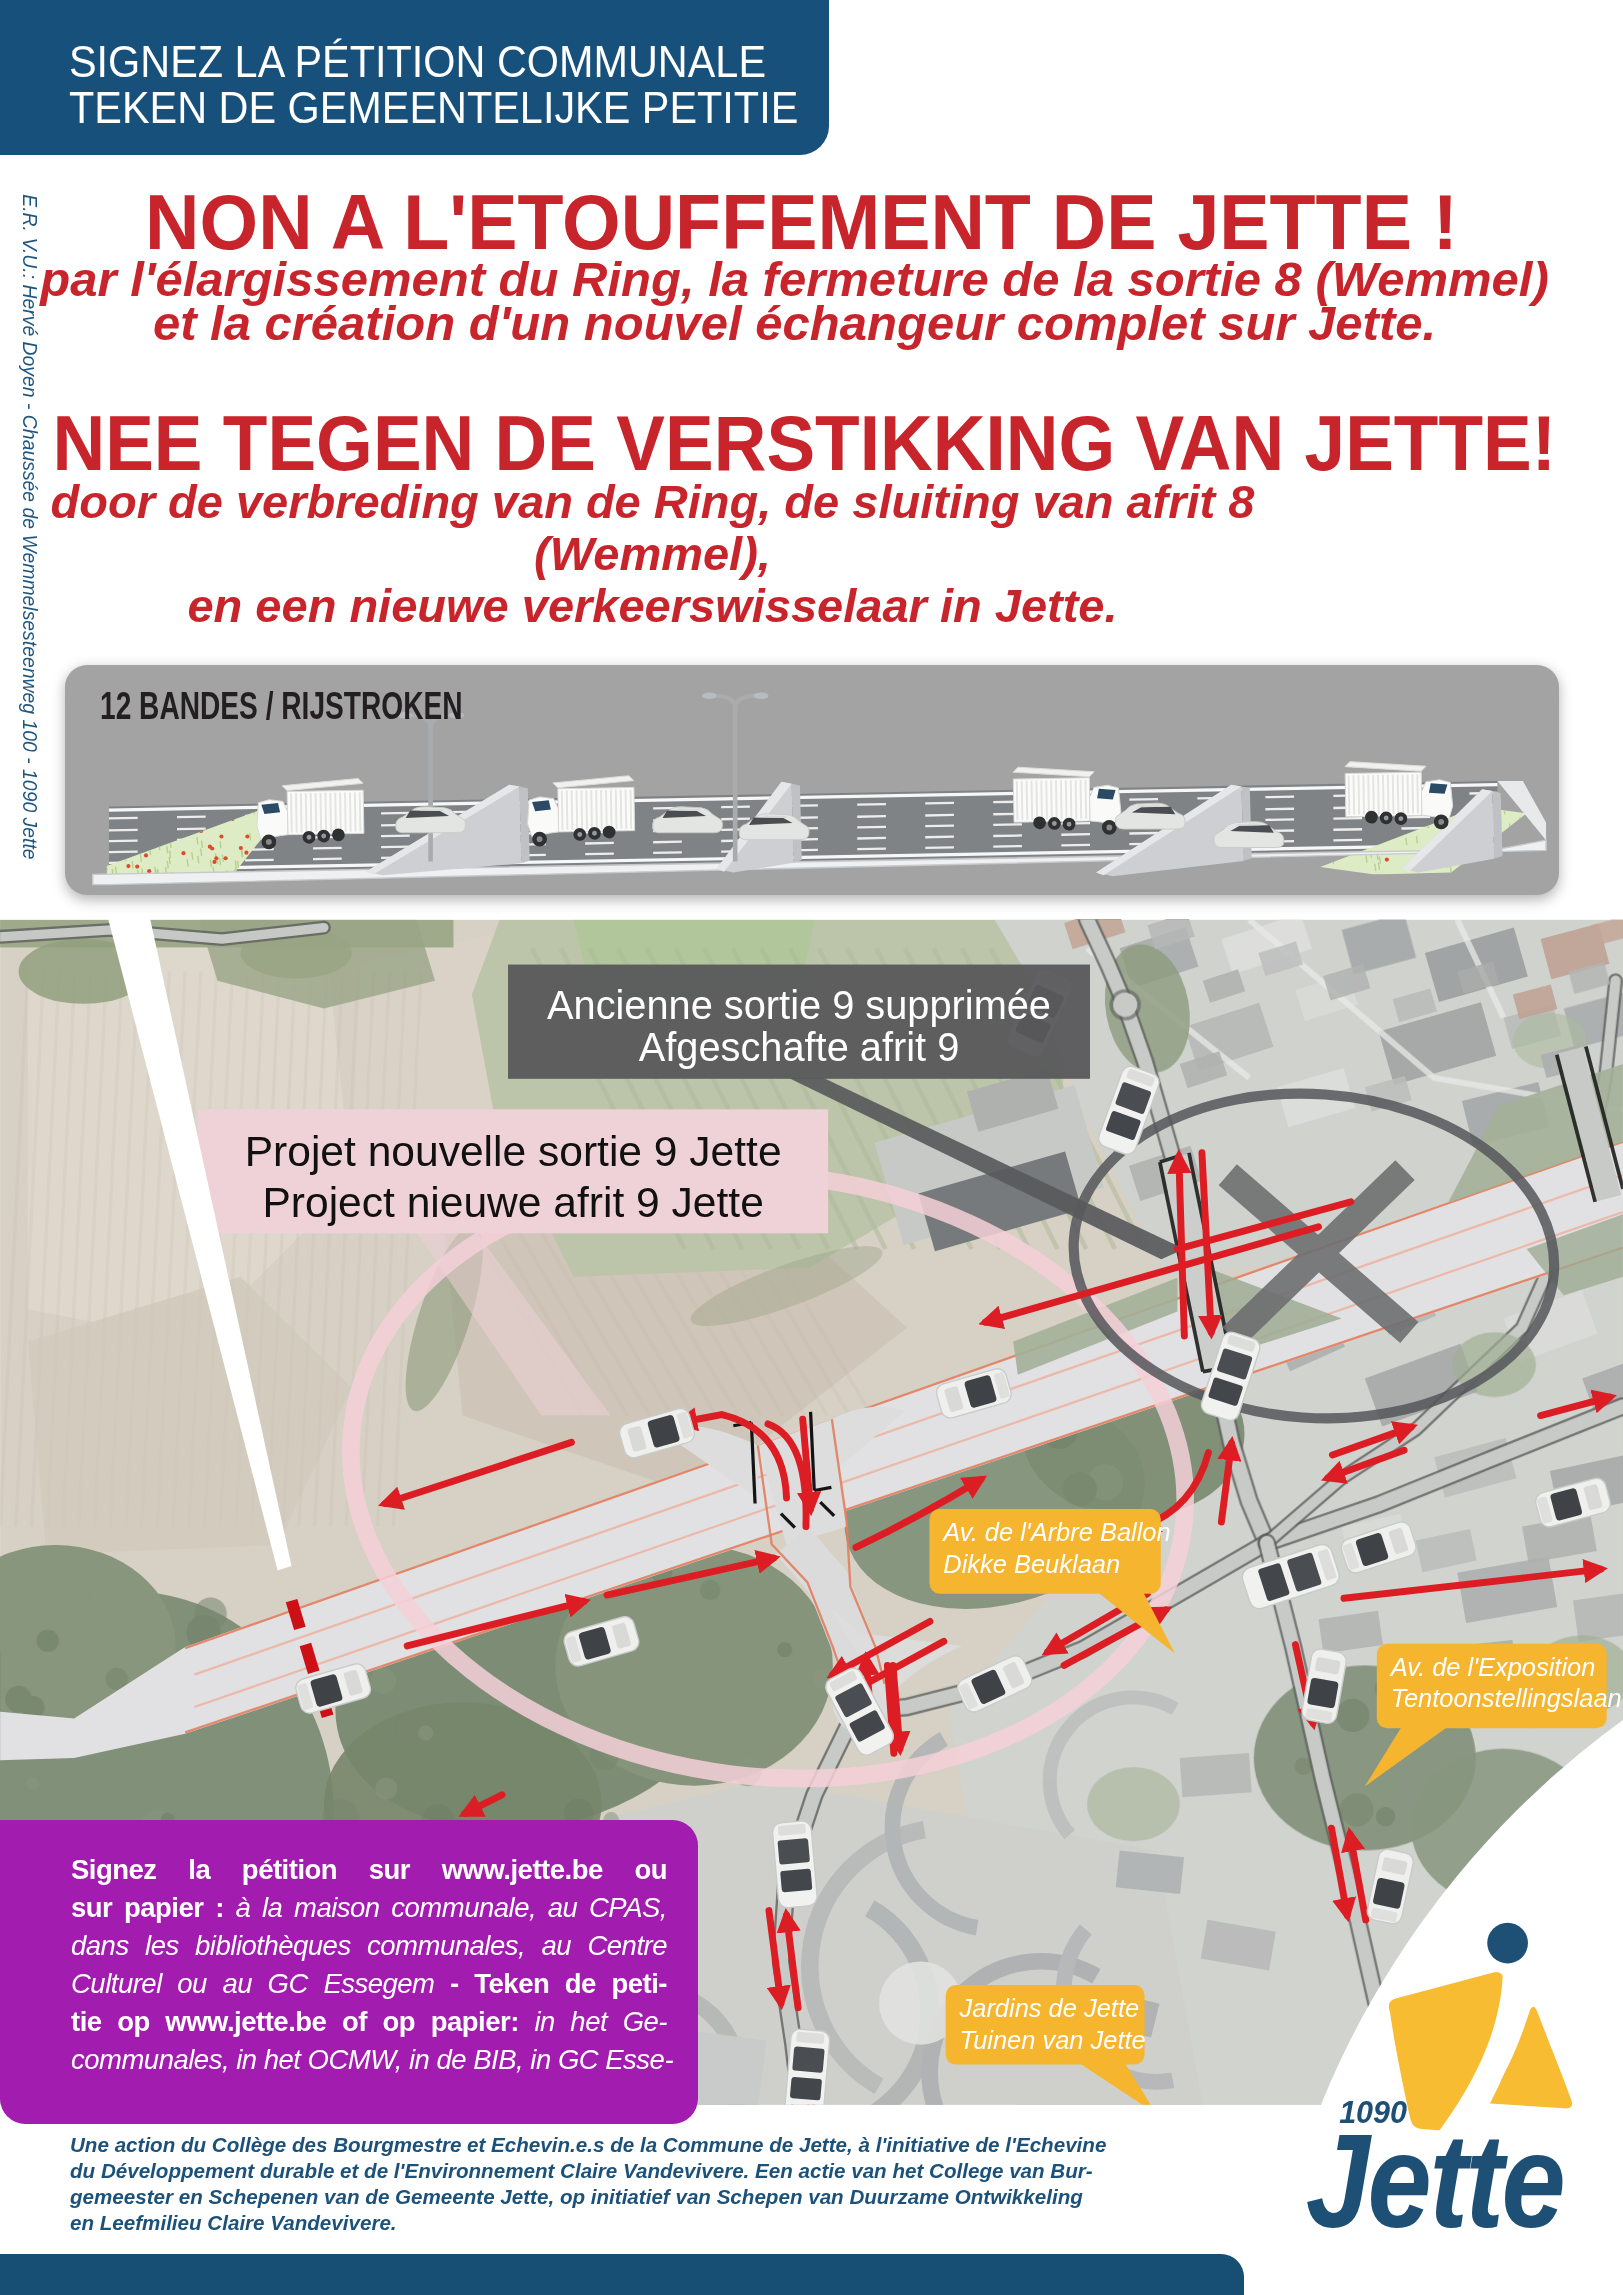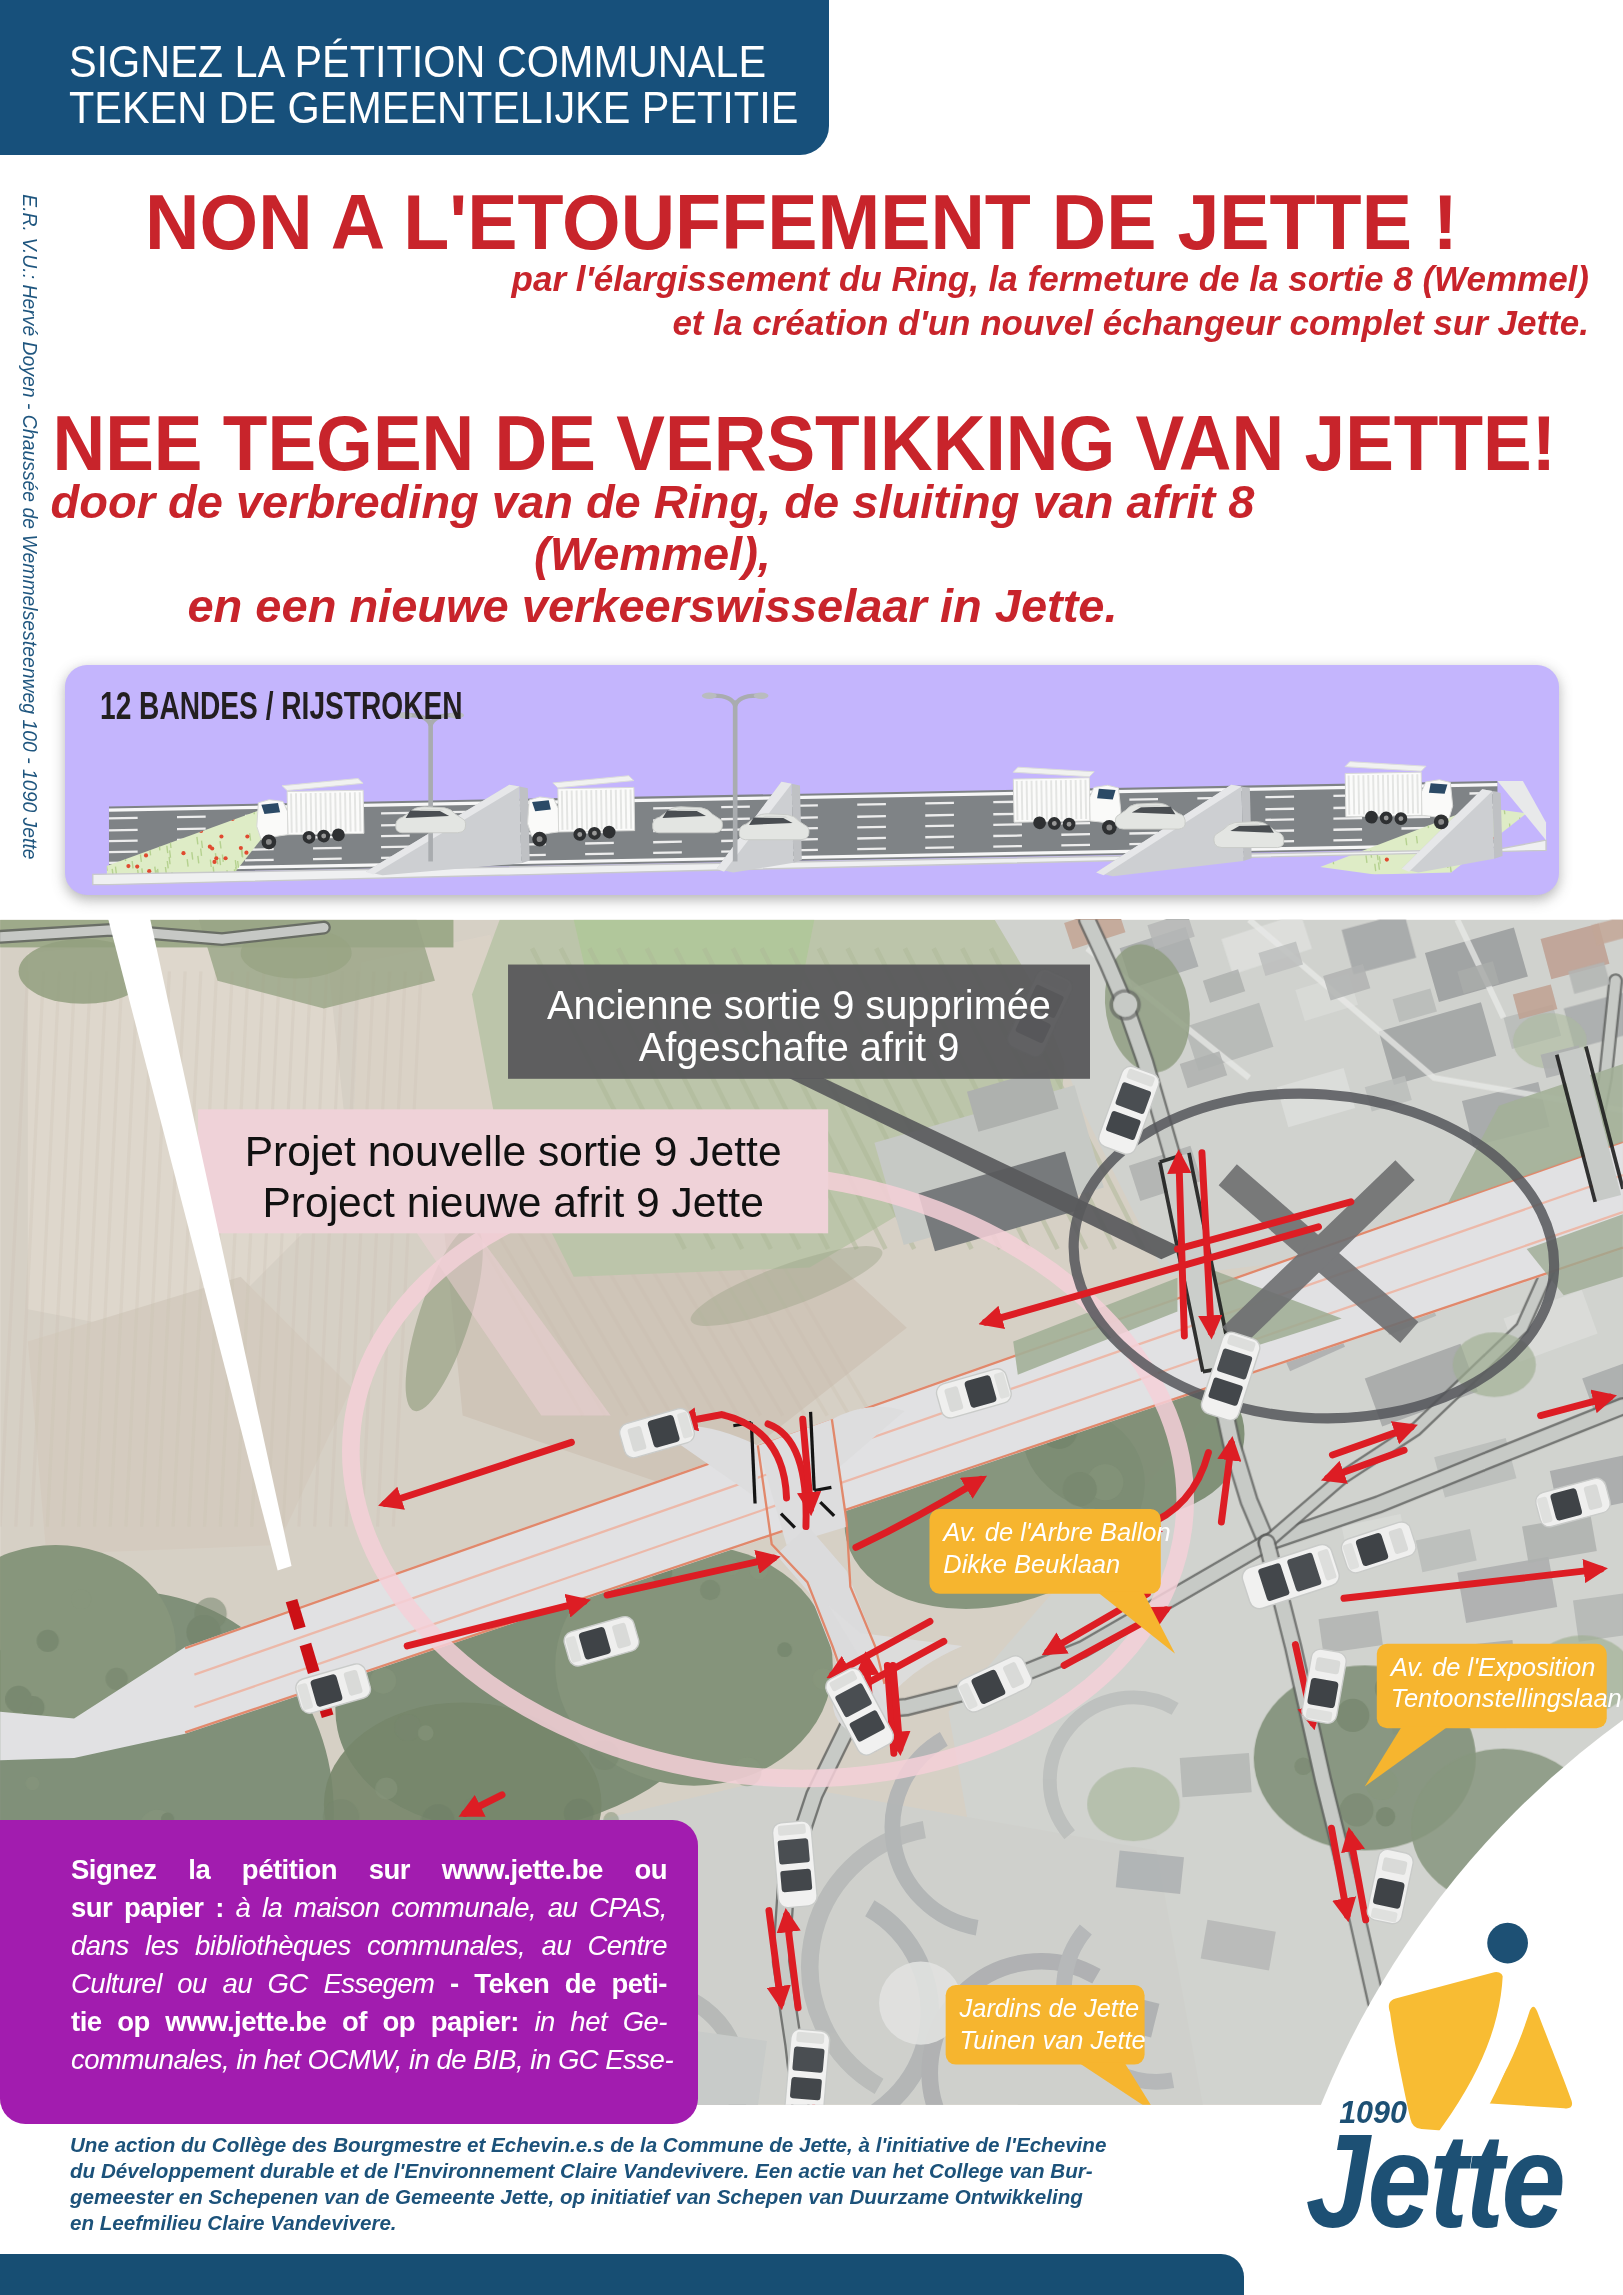--- a/index.html
+++ b/index.html
@@ -7,29 +7,29 @@
 #page{position:absolute;left:0;top:0;width:1623px;height:2295px;overflow:hidden;}
 .banner{position:absolute;left:0;top:0;width:829px;height:155px;background:#17507B;
   border-radius:0 0 29px 0;color:#fff;font-size:45px;line-height:46px;
   padding-top:39px;padding-left:69px;box-sizing:border-box;}
 .banner span{display:inline-block;transform:scaleX(0.92);transform-origin:0 50%;white-space:nowrap;}
 .ertext{position:absolute;left:14px;top:192px;width:22px;color:#1F567F;font-style:italic;
   font-size:19.4px;white-space:nowrap;transform-origin:0 0;transform:rotate(90deg) translate(2.3px,-27px);}
 .h1red{position:absolute;left:-9.7px;top:177px;width:1623px;text-align:center;color:#C8242B;
   font-weight:bold;font-size:78px;white-space:nowrap;}
 .h1red span{display:inline-block;transform:scaleX(0.966);transform-origin:50% 50%;}
-.sub1{position:absolute;left:0;top:257px;width:1589px;text-align:right;color:#C8242B;
-  font-weight:bold;font-style:italic;font-size:35px;line-height:44px;}
+.sub1{position:absolute;left:0;top:257px;width:1589px;text-align:center;color:#C8242B;
+  font-weight:bold;font-style:italic;font-size:49px;line-height:44px;}
 .h2red{position:absolute;left:-7.4px;top:398px;width:1623px;text-align:center;color:#C8242B;
   font-weight:bold;font-size:78px;white-space:nowrap;}
 .h2red span{display:inline-block;transform:scaleX(0.936);transform-origin:50% 50%;}
 .sub2{position:absolute;left:0;top:476px;width:1305px;text-align:center;color:#C8242B;
   font-weight:bold;font-style:italic;font-size:47px;line-height:52px;}
 #mapsvg{position:absolute;left:0;top:0;}
-.whitebox{position:absolute;left:65px;top:665px;width:1494px;height:230px;background:#c4b5fd;
+.whitebox{position:absolute;left:65px;top:665px;width:1494px;height:230px;background:#a3a3a3;
   border-radius:22px;box-shadow:0 4.6px 13px rgba(90,90,90,0.45);}
 .wbtitle{position:absolute;left:35px;top:20.4px;color:#231F20;font-weight:bold;font-size:38px;transform:scaleX(0.74);transform-origin:0 0;white-space:nowrap;}
 .yellowbox{position:absolute;left:0;top:1820px;width:698px;height:304px;background:#a21caf;
   border-radius:0 25.4px 25.4px 25.4px;color:#fff;box-sizing:border-box;padding:30.5px 31px 0 71px;
   font-size:27.5px;line-height:38px;letter-spacing:-0.5px;}
 .yellowbox .jl{text-align:justify;text-align-last:justify;height:38px;white-space:nowrap;}
 .yellowbox .b{font-weight:bold;font-style:normal;}
 .yellowbox .i{font-style:italic;}
 .legal{position:absolute;left:70px;top:2132px;color:#1C527A;font-style:italic;font-weight:bold;
   font-size:20.6px;line-height:26px;}

